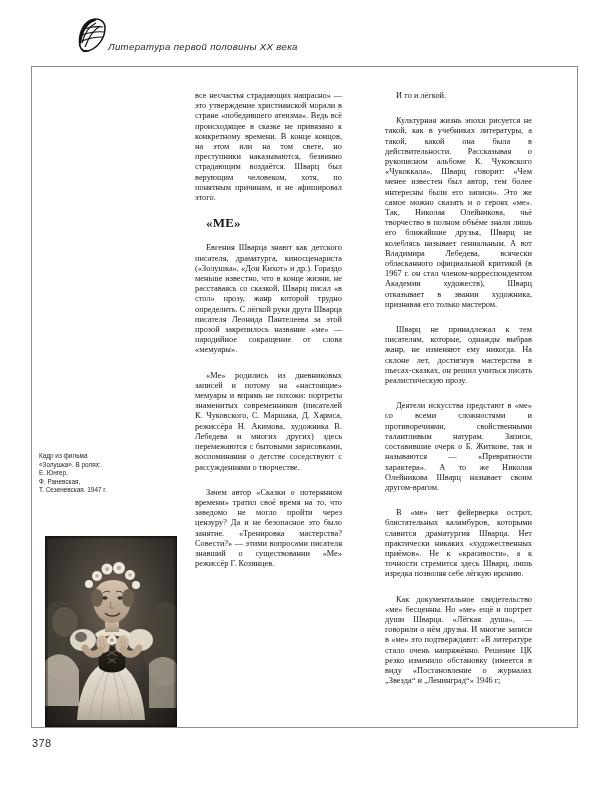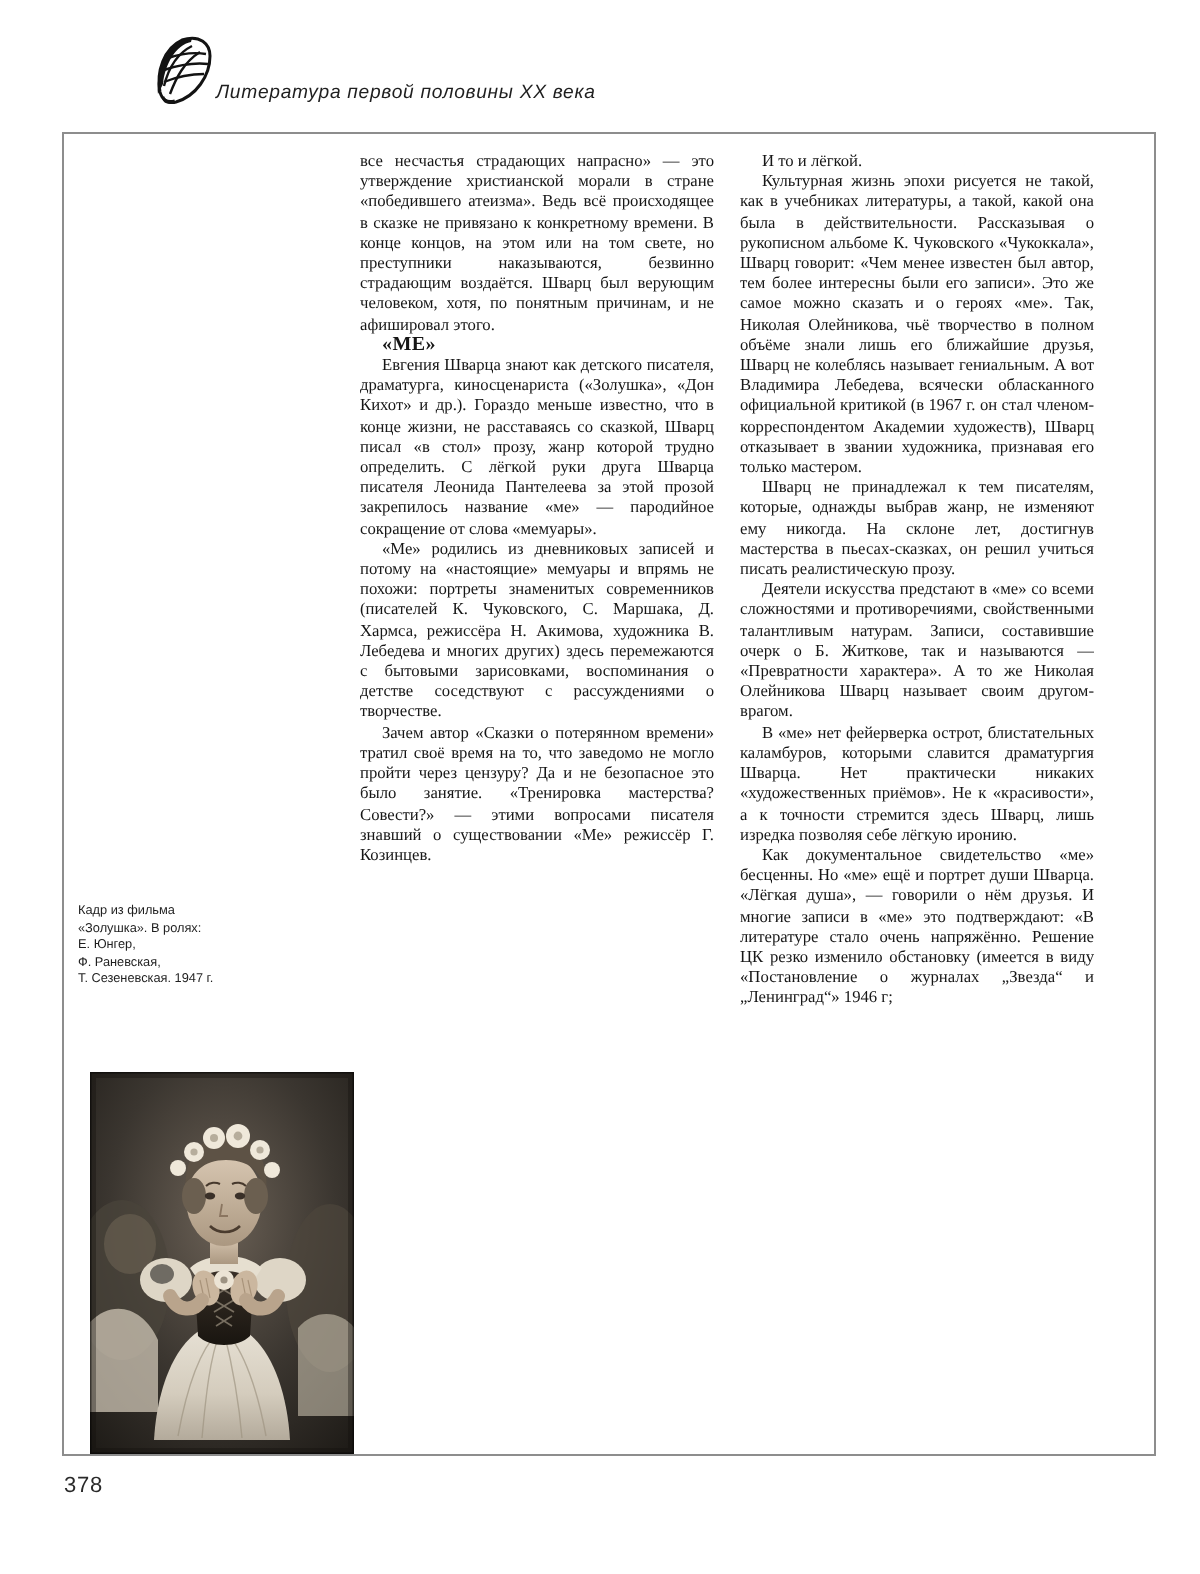--- a/index.html
+++ b/index.html
@@ -96,28 +96,28 @@
     line-height: 10.2px;
     text-align: justify;
     text-justify: inter-word;
     hyphens: manual;
     color: #161616;
   }
   .col-middle { left: 180px; }
   .col-right  { left: 370px; }
 
   .text-col p {
-    margin: 0;
+    margin: 15px;
     text-indent: 11px;
   }
   .text-col p.noindent { text-indent: 0; }
 
   .section-heading {
     margin: 11px 0 7px 0;
-    font-size: 10px;
+    font-size: 13px;
     font-weight: bold;
     text-indent: 0;
     text-align: left;
     letter-spacing: 0.2px;
   }
 
   
   .page-number {
     position: absolute;
     left: 32px;

